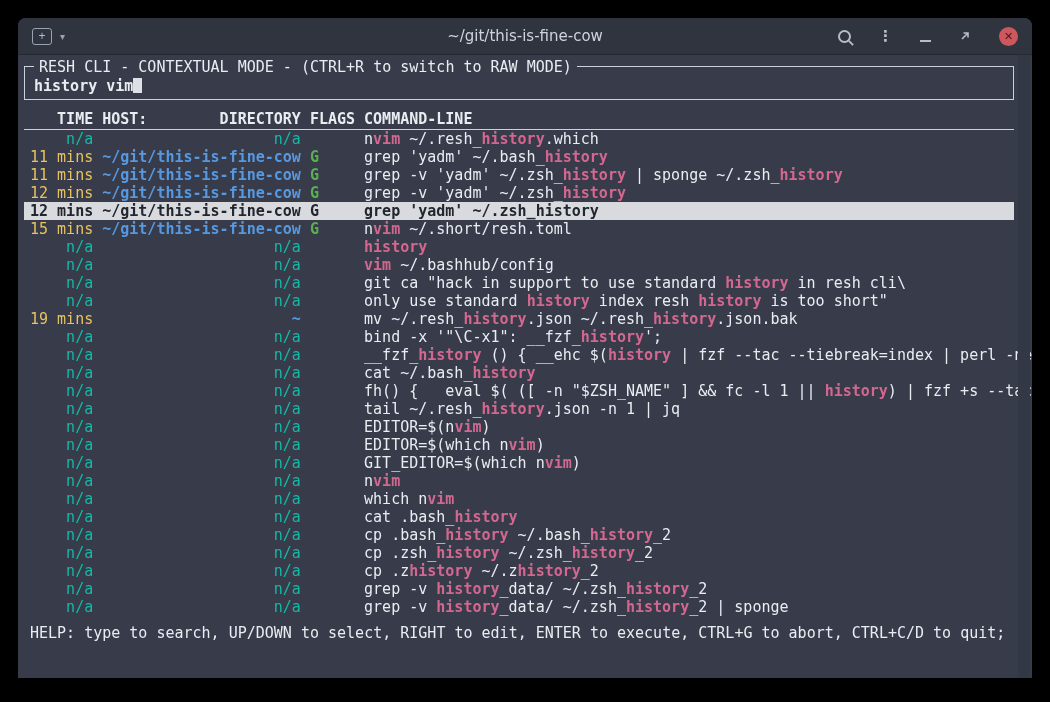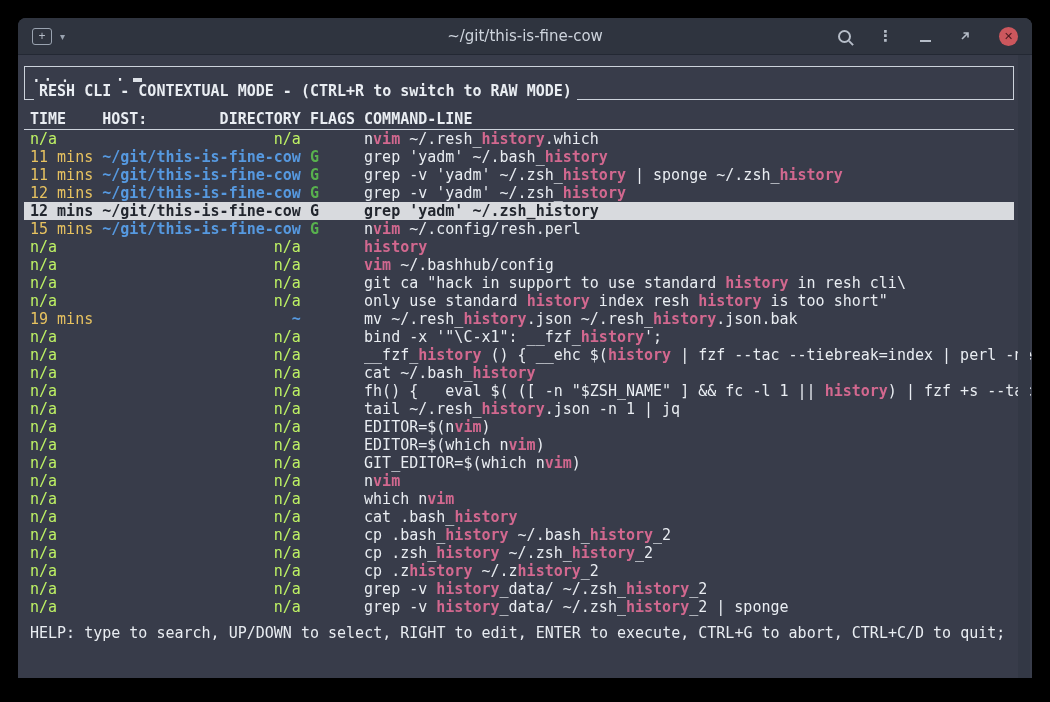--- a/index.html
+++ b/index.html
@@ -32,34 +32,34 @@
               font-size:11px;font-weight:bold;line-height:1;}
 
   
   .terminal{flex:1;position:relative;box-sizing:border-box;padding:4px 18px 4px 6px;
             font:15px/18px "DejaVu Sans Mono",monospace;color:#e9edf2;
             display:flex;flex-direction:column;}
   .scrollbar{position:absolute;top:0;right:2px;bottom:0;width:12px;background:#333845;}
 
   .resh-box{border:1px solid #ccd2db;margin:7px 0 10px;position:relative;padding:10px 9px 4px;}
   .box-title{position:absolute;top:-9px;left:9px;background:var(--terminal_bg,#383c4a);
-             padding:0 5px;font-weight:bold;white-space:pre;margin-top:24px;}
+             padding:0 5px;font-weight:normal;white-space:pre;}
   .query-line{font-weight:bold;white-space:pre;}
   .cursor{display:inline-block;width:9px;height:15px;background:#dde1e7;vertical-align:-2px;}
 
   .thead{font-weight:bold;white-space:pre;border-bottom:1px solid #ccd2db;padding:0 6px;
          flex:0 0 20px;height:20px;box-sizing:border-box;}
   .hrow{white-space:pre;padding:0 6px;flex:0 0 18px;height:18px;}
-  .c-time{display:inline-block;width:7ch;text-align:left;color:var(--time_yellow,#e7c260);}
+  .c-time{display:inline-block;width:7ch;text-align:right;color:var(--time_yellow,#e7c260);}
   .c-host{display:inline-block;width:22ch;text-align:right;margin-left:1ch;
           color:var(--accent_blue,#5699e0);font-weight:bold;}
   .c-flags{display:inline-block;width:5ch;margin-left:1ch;color:var(--flag_green,#58b14e);font-weight:bold;}
   .c-cmd{margin-left:1ch;}
   .match{color:var(--match_pink,#d2688f);font-weight:bold;}
-  .c-time.na,.c-host.na{color:#bef264;font-weight:normal;}
+  .c-time.na,.c-host.na{color:#14b8a6;font-weight:normal;}
   .thead .c-time,.thead .c-flags{color:#e9edf2;font-weight:bold;}
   .thead .c-host{display:inline-flex;justify-content:space-between;text-align:left;
                  color:#e9edf2;font-weight:bold;align-items:flex-end;}
   .hrow.selected{background:var(--selection_bg,#d8dade);font-weight:bold;}
   .hrow.selected span{color:#22262e !important;}
 
   .statusbar{margin-top:auto;background:var(--selection_bg,#d8dade);color:#22262e;font-weight:bold;
              white-space:pre;padding:0 6px;flex:0 0 18px;height:18px;}
   .sgap{display:inline-block;width:4ch;}
   .lead{display:inline-block;width:1ch;}
@@ -100,21 +100,21 @@
     </div>
 
     <div class="thead"><span class="c-time">TIME</span><span class="c-host"><span>HOST:</span><span>DIRECTORY</span></span><span class="c-flags">FLAGS</span><span class="c-cmd">COMMAND-LINE</span></div>
 
     <div class="tbody">
         <div class="hrow"><span class="c-time na">n/a</span><span class="c-host na">n/a</span><span class="c-flags"></span><span class="c-cmd"><span>n</span><span class="match">vim</span><span> ~/.resh_</span><span class="match">history</span><span>.which</span></span></div>
         <div class="hrow"><span class="c-time">11 mins</span><span class="c-host">~/git/this-is-fine-cow</span><span class="c-flags">G</span><span class="c-cmd"><span>grep 'yadm' ~/.bash_</span><span class="match">history</span></span></div>
         <div class="hrow"><span class="c-time">11 mins</span><span class="c-host">~/git/this-is-fine-cow</span><span class="c-flags">G</span><span class="c-cmd"><span>grep -v 'yadm' ~/.zsh_</span><span class="match">history</span><span> | sponge ~/.zsh_</span><span class="match">history</span></span></div>
         <div class="hrow"><span class="c-time">12 mins</span><span class="c-host">~/git/this-is-fine-cow</span><span class="c-flags">G</span><span class="c-cmd"><span>grep -v 'yadm' ~/.zsh_</span><span class="match">history</span></span></div>
         <div class="hrow selected"><span class="c-time">12 mins</span><span class="c-host">~/git/this-is-fine-cow</span><span class="c-flags">G</span><span class="c-cmd"><span>grep 'yadm' ~/.zsh_</span><span class="match">history</span></span></div>
-        <div class="hrow"><span class="c-time">15 mins</span><span class="c-host">~/git/this-is-fine-cow</span><span class="c-flags">G</span><span class="c-cmd"><span>n</span><span class="match">vim</span><span> ~/.config/resh.perl</span></span></div>
+        <div class="hrow"><span class="c-time">15 mins</span><span class="c-host">~/git/this-is-fine-cow</span><span class="c-flags">G</span><span class="c-cmd"><span>n</span><span class="match">vim</span><span> ~/.short/resh.toml</span></span></div>
         <div class="hrow"><span class="c-time na">n/a</span><span class="c-host na">n/a</span><span class="c-flags"></span><span class="c-cmd"><span class="match">history</span></span></div>
         <div class="hrow"><span class="c-time na">n/a</span><span class="c-host na">n/a</span><span class="c-flags"></span><span class="c-cmd"><span class="match">vim</span><span> ~/.bashhub/config</span></span></div>
         <div class="hrow"><span class="c-time na">n/a</span><span class="c-host na">n/a</span><span class="c-flags"></span><span class="c-cmd"><span>git ca "hack in support to use standard </span><span class="match">history</span><span> in resh cli\</span></span></div>
         <div class="hrow"><span class="c-time na">n/a</span><span class="c-host na">n/a</span><span class="c-flags"></span><span class="c-cmd"><span>only use standard </span><span class="match">history</span><span> index resh </span><span class="match">history</span><span> is too short"</span></span></div>
         <div class="hrow"><span class="c-time">19 mins</span><span class="c-host">~</span><span class="c-flags"></span><span class="c-cmd"><span>mv ~/.resh_</span><span class="match">history</span><span>.json ~/.resh_</span><span class="match">history</span><span>.json.bak</span></span></div>
         <div class="hrow"><span class="c-time na">n/a</span><span class="c-host na">n/a</span><span class="c-flags"></span><span class="c-cmd"><span>bind -x '"\C-x1": __fzf_</span><span class="match">history</span><span>';</span></span></div>
         <div class="hrow"><span class="c-time na">n/a</span><span class="c-host na">n/a</span><span class="c-flags"></span><span class="c-cmd"><span>__fzf_</span><span class="match">history</span><span> () { __ehc $(</span><span class="match">history</span><span> | fzf --tac --tiebreak=index | perl -ne</span></span></div>
         <div class="hrow"><span class="c-time na">n/a</span><span class="c-host na">n/a</span><span class="c-flags"></span><span class="c-cmd"><span>cat ~/.bash_</span><span class="match">history</span></span></div>
         <div class="hrow"><span class="c-time na">n/a</span><span class="c-host na">n/a</span><span class="c-flags"></span><span class="c-cmd"><span>fh() {   eval $( ([ -n "$ZSH_NAME" ] &amp;&amp; fc -l 1 || </span><span class="match">history</span><span>) | fzf +s --tac</span></span></div>
         <div class="hrow"><span class="c-time na">n/a</span><span class="c-host na">n/a</span><span class="c-flags"></span><span class="c-cmd"><span>tail ~/.resh_</span><span class="match">history</span><span>.json -n 1 | jq</span></span></div>

